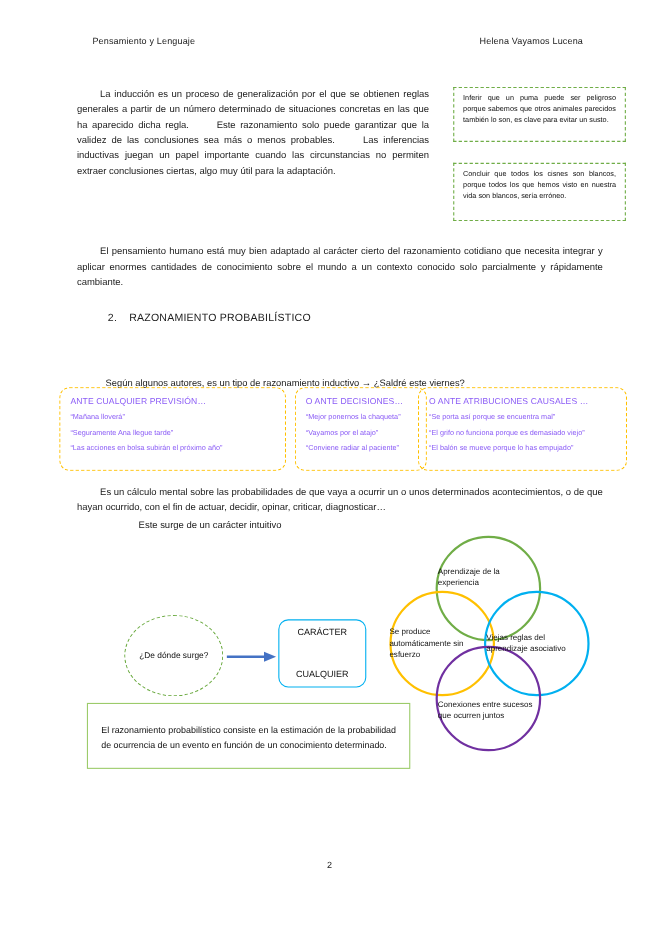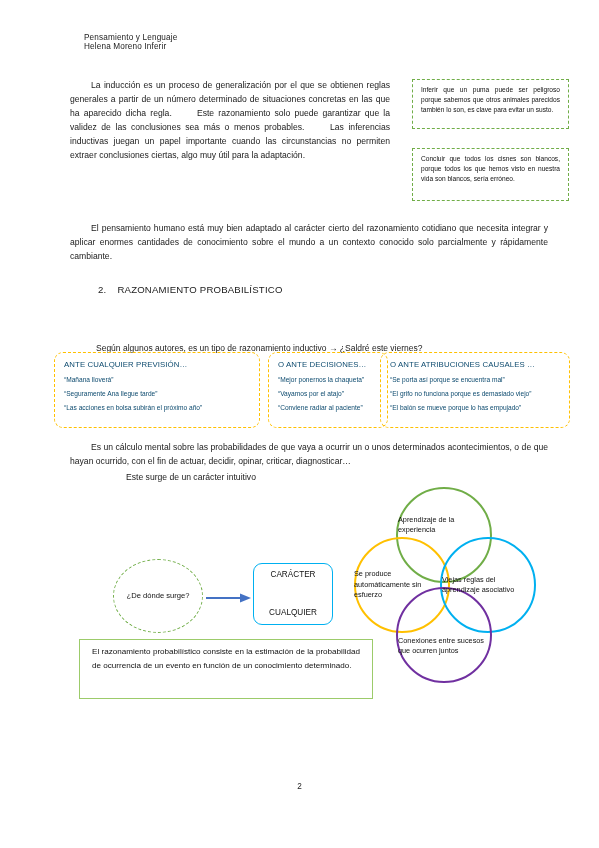--- a/index.html
+++ b/index.html
@@ -25,21 +25,20 @@
   .doc-header {
     position: absolute;
     top: 33px;
     left: 84px;
     right: 69px;
     display: flex;
     justify-content: space-between;
     font-size: 8.2px;
     letter-spacing: 0.15px;
     color: #222;
-    flex-direction: column;
   }
 
   
   .para {
     position: absolute;
     font-size: 8.6px;
     line-height: 1.62;
     text-align: justify;
     color: #1a1a1a;
   }
@@ -80,21 +79,21 @@
   .gd1 { top: 79px;  left: 412px; width: 157px; height: 50px; }
   .gd2 { top: 148px; left: 412px; width: 157px; height: 53px; }
 
   
   .orange-box {
     position: absolute;
     border: 1.6px dashed #ffc000;
     border-radius: 9px;
     box-sizing: border-box;
     padding: 7px 8px 6px 9px;
-    color: #0c4a6e;
+    color: #8b5cf6;
   }
   .orange-box .ob-title {
     font-size: 7.8px;
     letter-spacing: 0.1px;
     margin-bottom: 7px;
     display: block;
   }
   .orange-box .ob-item {
     font-size: 6.6px;
     display: block;
@@ -184,21 +183,21 @@
 
   
   .green-solid {
     position: absolute;
     left: 79px;
     top: 639px;
     width: 294px;
     height: 60px;
     border: 1.4px solid #9ccb6a;
     box-sizing: border-box;
-    padding: 5px 12px;
+    padding: 17px 12px;
     font-size: 8.1px;
     line-height: 1.72;
     text-align: justify;
     color: #111;
   }
 
   .page-num {
     position: absolute;
     top: 782px;
     left: 0;
@@ -208,21 +207,21 @@
     color: #222;
   }
 </style>
 </head>
 <body>
 
 <div class="page">
 
   <div class="doc-header">
     <span>Pensamiento y Lenguaje</span>
-    <span>Helena Moreno Inferir</span>
+    <span>Helena Vayamos Lucena</span>
   </div>
 
   <div class="para p1">
     <span class="ind"></span><span>La inducción es un proceso de generalización por el que se obtienen reglas generales a partir de un número determinado de situaciones concretas en las que ha aparecido dicha regla.</span>
     <span class="ind"></span><span>Este razonamiento solo puede garantizar que la validez de las conclusiones sea más o menos probables.</span>
     <span class="ind"></span><span>Las inferencias inductivas juegan un papel importante cuando las circunstancias no permiten extraer conclusiones ciertas, algo muy útil para la adaptación.</span>
   </div>
 
   <div class="green-dashed gd1">
     <span>Inferir que un puma puede ser peligroso porque sabemos que otros animales parecidos también lo son, es clave para evitar un susto.</span>

